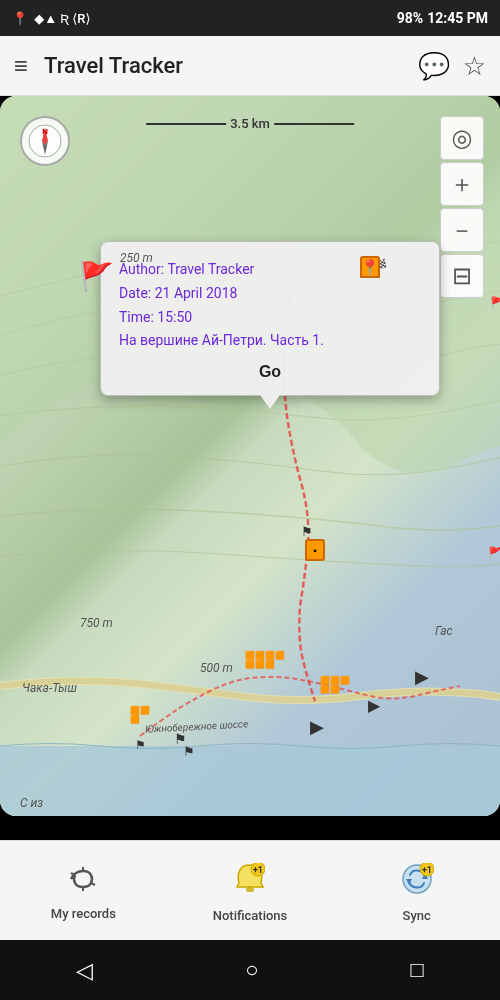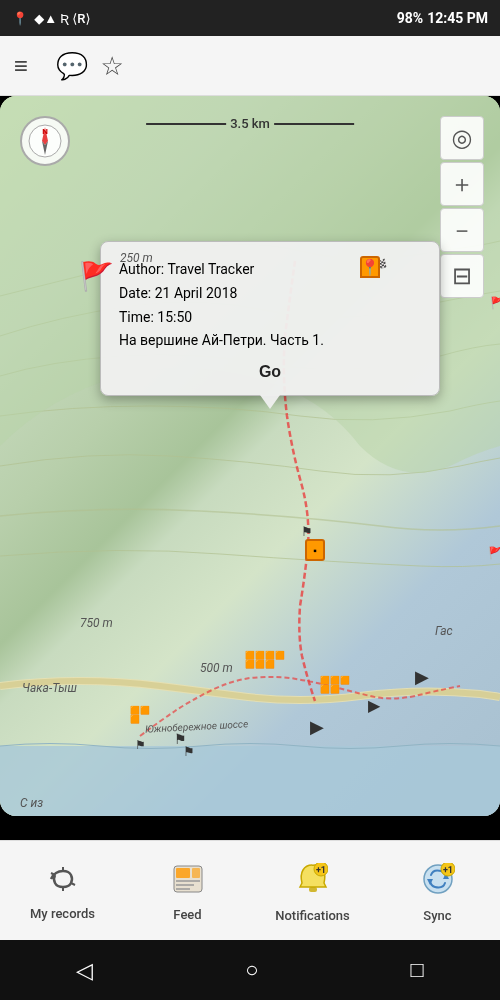--- a/index.html
+++ b/index.html
@@ -129,21 +129,21 @@
       border-top: 14px solid rgba(240,240,240,0.95);
     }
     .popup-flag {
       position: absolute;
       top: 18px;
       left: -22px;
       font-size: 28px;
     }
     .popup-card .info-line {
       font-size: 14px;
-      color: #000000;
+      color: #6d28d9;
       line-height: 1.7;
     }
     .popup-card .go-btn {
       display: block;
       text-align: center;
       margin-top: 10px;
       font-size: 16px;
       font-weight: bold;
       color: #222;
       cursor: pointer;
@@ -261,20 +261,21 @@
     <span>◆▲ Ʀ ⟨R⟩</span>
   </div>
   <div class="status-right">
     <span>98%</span>
     <span>12:45 PM</span>
   </div>
 </div>
 
 <div class="app-bar">
   <span class="hamburger">≡</span>
+  <span class="title">Travel Tracker</span>
   <span class="icon-btn">💬</span>
   <span class="icon-btn">☆</span>
 </div>
 
 <div class="map-area">
   <div class="map-bg"></div>
 
   <div class="contour-lines">
     <svg viewBox="0 0 500 720" xmlns="http://www.w3.org/2000/svg">
 
@@ -369,33 +370,20 @@
         <path d="M4,14 Q8,6 16,6 Q22,6 24,10 Q26,14 24,18 Q22,22 16,22 Q10,22 8,18 Q6,14 8,10" stroke="#555" stroke-width="2.5" fill="none"></path>
         <path d="M16,6 L16,2" stroke="#555" stroke-width="2"></path>
         <path d="M16,22 L16,26" stroke="#555" stroke-width="2"></path>
         <path d="M8,10 L4,8" stroke="#555" stroke-width="2"></path>
         <path d="M24,18 L28,20" stroke="#555" stroke-width="2"></path>
       </svg>
     </div>
     <span class="nav-label">My records</span>
   </div>
 
-  <div class="nav-item">
-    <div class="nav-icon">
-      <svg width="32" height="30" viewBox="0 0 32 30">
-        <rect x="2" y="2" width="28" height="26" rx="3" fill="#e8e0d0" stroke="#888" stroke-width="1"></rect>
-        <rect x="4" y="4" width="14" height="10" rx="1" fill="#f90" opacity="0.8"></rect>
-        <rect x="20" y="4" width="8" height="10" rx="1" fill="#f90" opacity="0.6"></rect>
-        <line x1="4" y1="17" x2="28" y2="17" stroke="#999" stroke-width="1.5"></line>
-        <line x1="4" y1="21" x2="22" y2="21" stroke="#999" stroke-width="1.5"></line>
-        <line x1="4" y1="25" x2="18" y2="25" stroke="#999" stroke-width="1.5"></line>
-      </svg>
-    </div>
-    <span class="nav-label">Feed</span>
-  </div>
 
 
   <div class="nav-item">
     <div class="nav-icon" style="position:relative">
       <svg width="30" height="32" viewBox="0 0 30 32">
         <path d="M15,3 Q15,2 16,2 Q22,2 25,7 Q28,12 26,20 L28,24 L2,24 L4,20 Q2,12 5,7 Q8,2 14,2 Q15,2 15,3 Z" fill="#f5e060" stroke="#c8a800" stroke-width="1.5"></path>
         <rect x="11" y="24" width="8" height="5" rx="2" fill="#c8a800" opacity="0.8"></rect>
         <circle cx="23" cy="6" r="7" fill="#f5c518" stroke="#c8a800" stroke-width="1"></circle>
         <text x="23" y="10" text-anchor="middle" font-size="9" font-weight="bold" fill="#333">+1</text>
       </svg>

